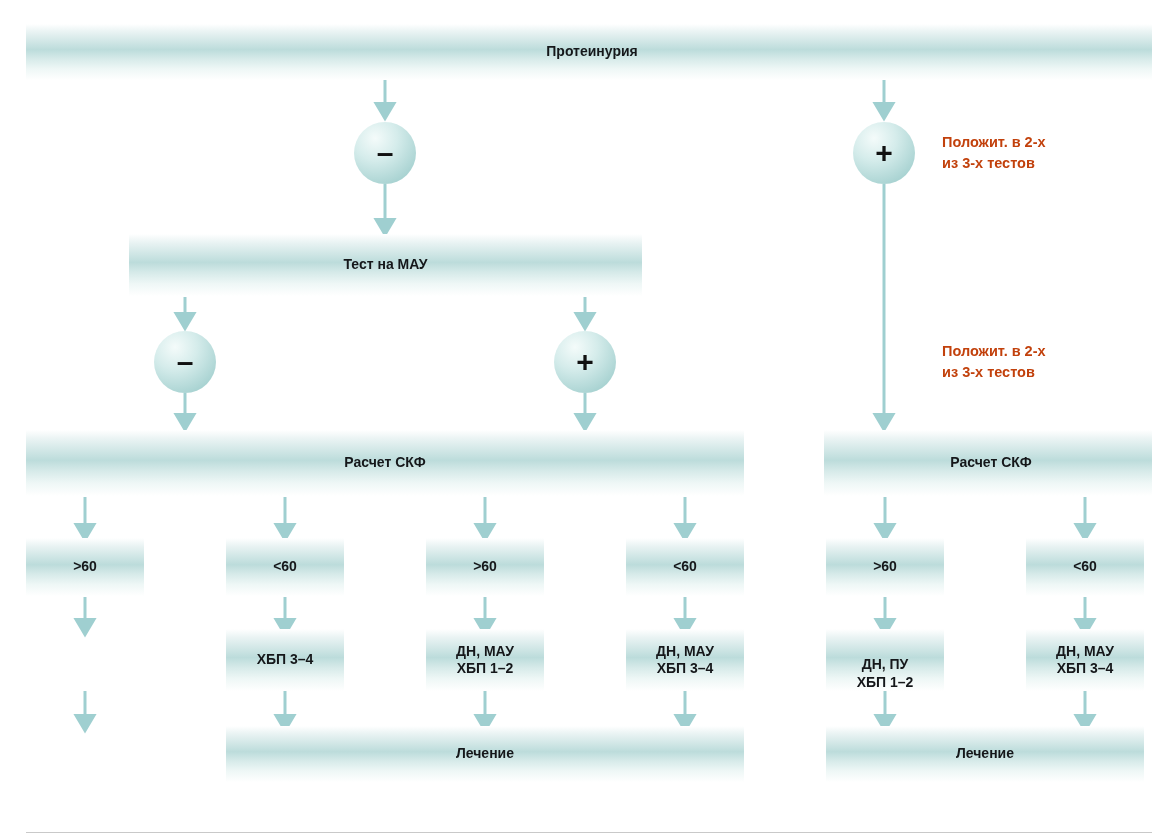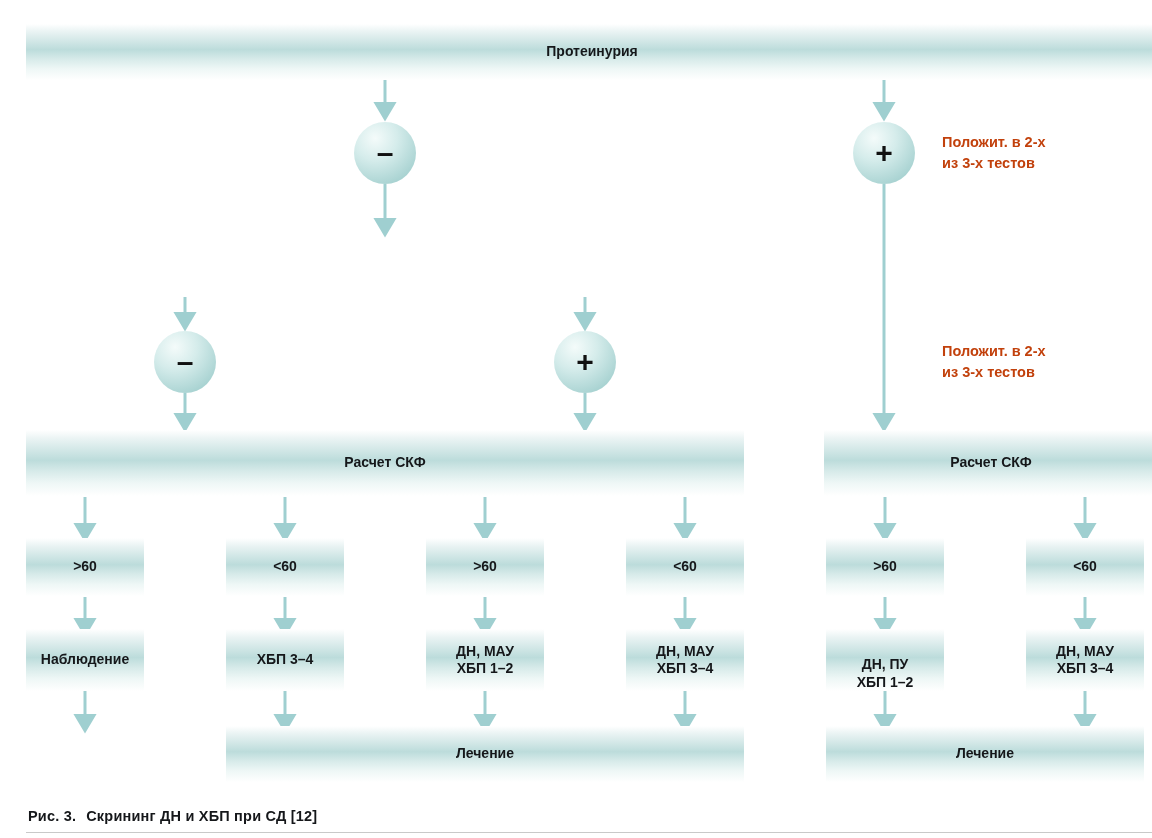--- a/index.html
+++ b/index.html
@@ -166,20 +166,23 @@
   <div class="circle" style="left:338px; top:122px;">
     <span>–</span>
   </div>
   <div class="circle" style="left:837px; top:122px;">
     <span>+</span>
   </div>
 
   <div class="note" style="left:926px; top:132px;">Положит. в 2-х
 из 3-х тестов</div>
 
+  <div class="box" style="left:113px; top:234px; width:513px; height:62px;">
+    <span class="lines">Тест на МАУ</span>
+  </div>
 
   <div class="circle" style="left:138px; top:331px;">
     <span>–</span>
   </div>
   <div class="circle" style="left:538px; top:331px;">
     <span>+</span>
   </div>
 
   <div class="note" style="left:926px; top:341px;">Положит. в 2-х
 из 3-х тестов</div>
@@ -203,23 +206,20 @@
   <div class="box" style="left:610px; top:538px; width:118px; height:58px;">
     <span class="lines">&lt;60</span>
   </div>
   <div class="box" style="left:810px; top:538px; width:118px; height:58px;">
     <span class="lines">&gt;60</span>
   </div>
   <div class="box" style="left:1010px; top:538px; width:118px; height:58px;">
     <span class="lines">&lt;60</span>
   </div>
 
-  <div class="box" style="left:10px; top:629px; width:118px; height:62px;">
-    <span class="lines">Наблюдение</span>
-  </div>
   <div class="box" style="left:210px; top:629px; width:118px; height:62px;">
     <span class="lines">ХБП 3–4</span>
   </div>
   <div class="box" style="left:410px; top:629px; width:118px; height:62px;">
     <span class="lines">ДН, МАУ
 ХБП 1–2</span>
   </div>
   <div class="box" style="left:610px; top:629px; width:118px; height:62px;">
     <span class="lines">ДН, МАУ
 ХБП 3–4</span>
@@ -233,18 +233,15 @@
 ХБП 3–4</span>
   </div>
 
   <div class="box" style="left:210px; top:726px; width:518px; height:56px;">
     <span class="lines">Лечение</span>
   </div>
   <div class="box" style="left:810px; top:726px; width:318px; height:56px;">
     <span class="lines">Лечение</span>
   </div>
 
-  <div class="caption" style="left:12px; top:808px;">
-    <span class="num">Рис. 3.</span><span>Скрининг ДН и ХБП при СД [12]</span>
-  </div>
 
   <div class="rule" style="top:832px;"></div>
 </div>
 
 </body></html>

